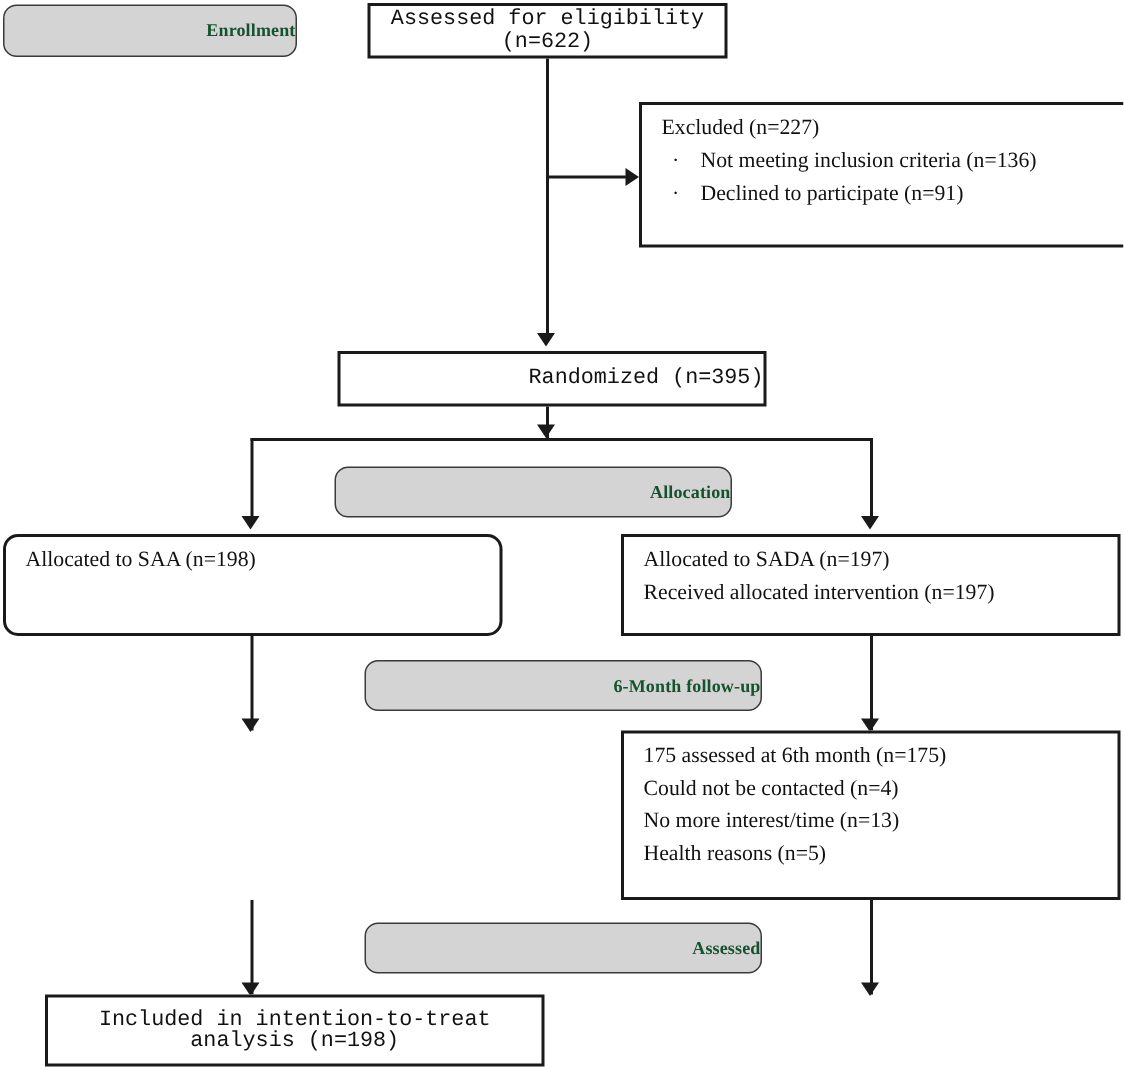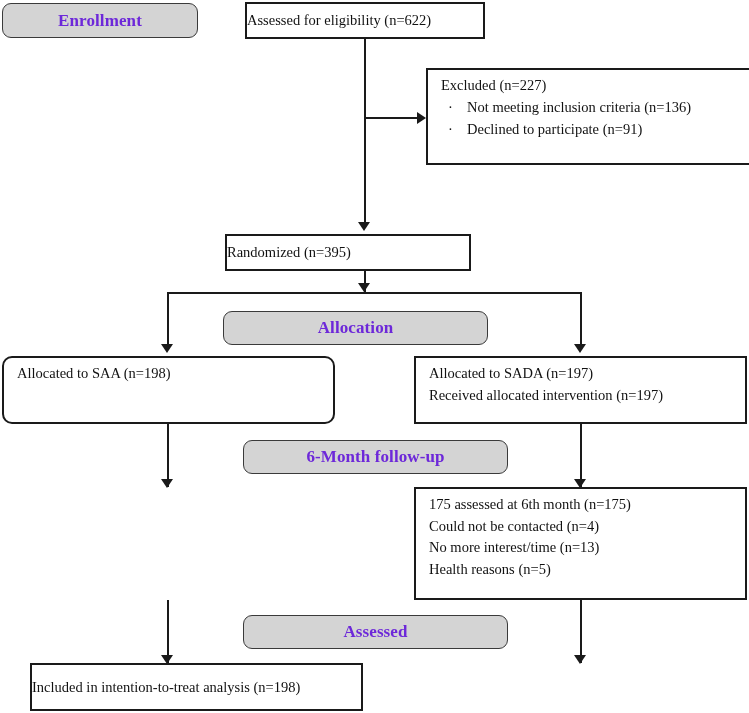--- a/index.html
+++ b/index.html
@@ -25,22 +25,23 @@
     font-size: 14.5px;
     line-height: 1.0;
     color: #111111;
   }
   .box .pad {
     padding: 8px 13px 6px 13px;
   }
   .box.center {
     display: flex;
     align-items: center;
-    justify-content: flex-start;
+    justify-content: flex-end;
     text-align: center;
+    font-family: Liberation Mono, monospace;
   }
   .line {
     margin: 0 0 7px 0;
     white-space: nowrap;
   }
   .line:last-child { margin-bottom: 0; }
 
   .bullets {
     margin: 0;
     padding: 0;
@@ -61,24 +62,24 @@
 
   
   .pill {
     position: absolute;
     box-sizing: border-box;
     border: 1.6px solid #3a3a3a;
     border-radius: 9px;
     background: #d4d4d4;
     display: flex;
     align-items: center;
-    justify-content: center;
+    justify-content: flex-end;
     font-weight: bold;
-    font-size: 17px;
-    color: #6d28d9;
+    font-size: 12px;
+    color: #14532d;
     letter-spacing: 0.1px;
   }
 
   
   .vline {
     position: absolute;
     width: 2px;
     background: #1a1a1a;
   }
   .hline {
@@ -131,21 +132,21 @@
           <span>Not meeting inclusion criteria (n=136)</span>
         </li>
         <li>
           <span class="bullet-dot">·</span>
           <span>Declined to participate (n=91)</span>
         </li>
       </ul>
     </div>
   </div>
 
-  <div class="box center" style="left:225px; top:234px; width:246px; height:37px;">
+  <div class="box center" style="left:225px; top:234px; width:286px; height:37px;">
     <span>Randomized (n=395)</span>
   </div>
 
   <div class="vline" style="left:364px; top:271px; height:21px;"></div>
   <div class="arrow-down" style="left:358px; top:283px;"></div>
   <div class="hline" style="left:167px; top:292px; width:415px;"></div>
   <div class="vline" style="left:167px; top:292px; height:55px;"></div>
   <div class="arrow-down" style="left:161px; top:344px;"></div>
   <div class="vline" style="left:580px; top:292px; height:55px;"></div>
   <div class="arrow-down" style="left:574px; top:344px;"></div>

